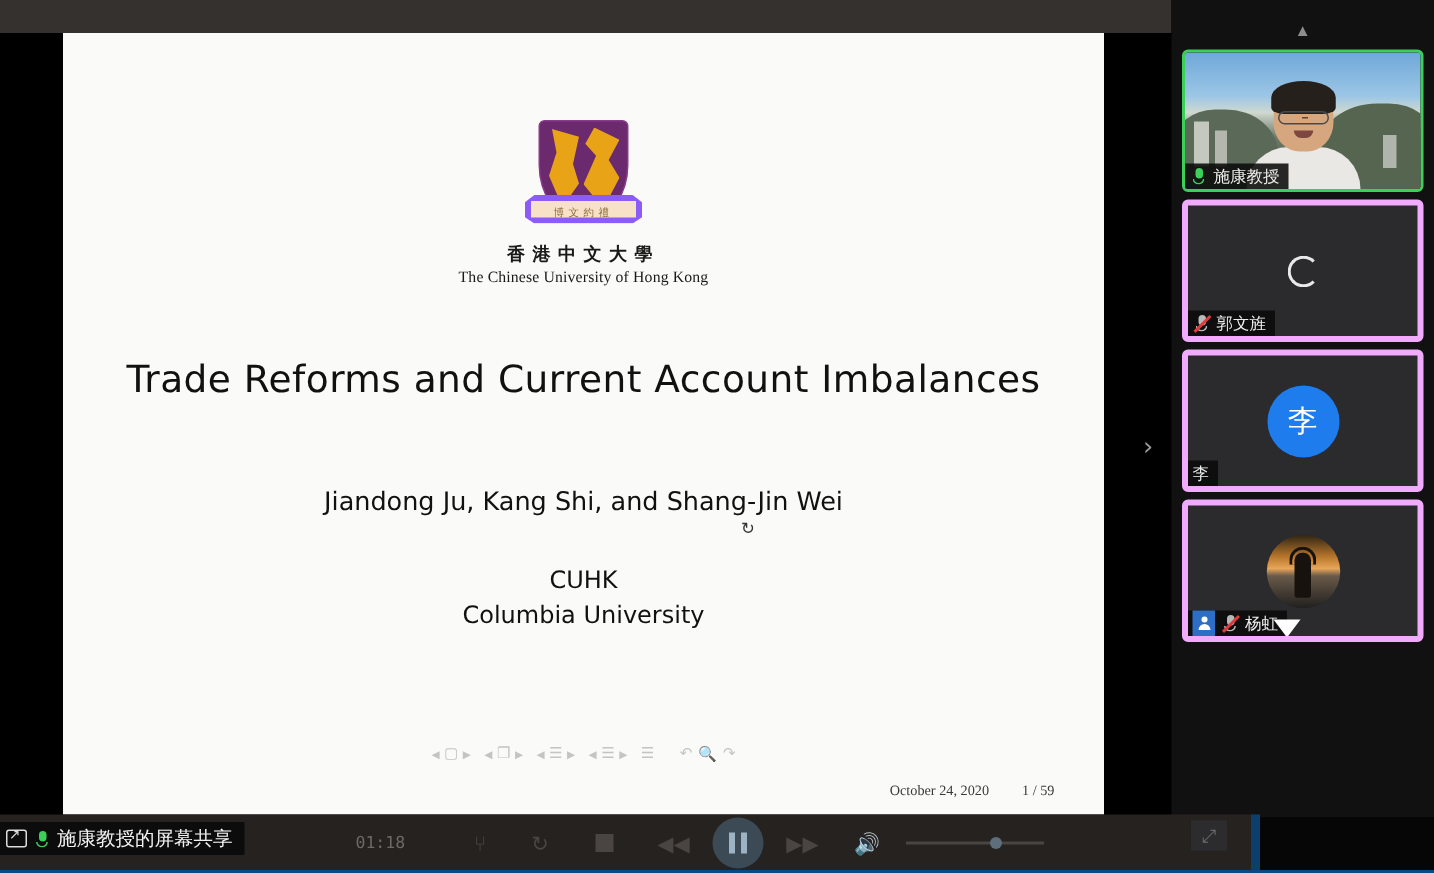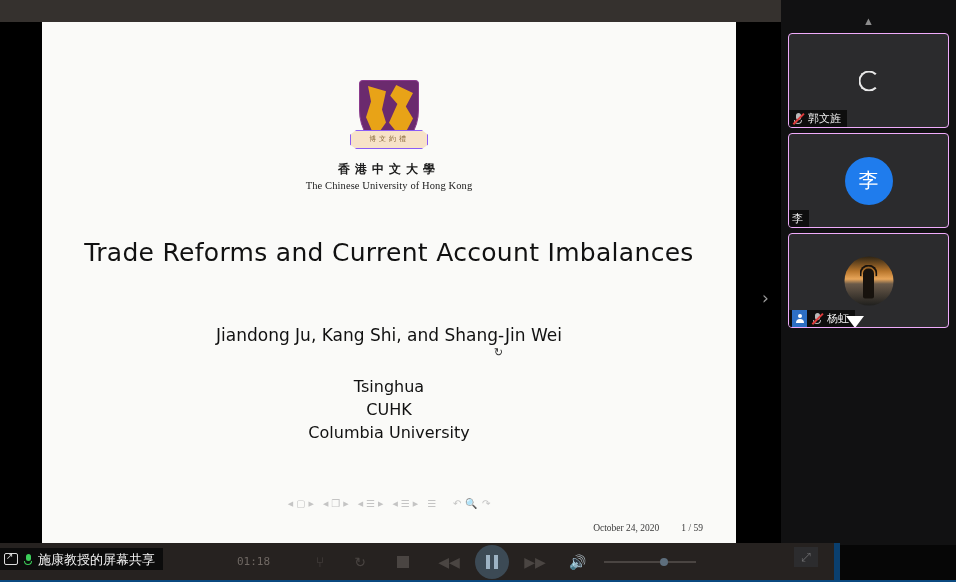--- a/index.html
+++ b/index.html
@@ -46,21 +46,21 @@
     background: #e8a317;
     clip-path: polygon(10% 0%, 100% 10%, 80% 45%, 100% 70%, 45% 100%, 0% 60%, 25% 30%);
   }
   .shield::after {
     content: ""; position: absolute; right: 5px; top: 4px; width: 24px; height: 54px;
     background: #e8a317;
     clip-path: polygon(30% 0%, 100% 15%, 70% 40%, 100% 62%, 55% 100%, 0% 70%, 35% 35%, 5% 20%);
   }
   .banner {
     position: absolute; left: -9px; top: 50px; width: 78px; height: 19px;
-    background: #f7e2c8; border: 1px solid #8b5cf6;
+    background: #f7e2c8; border: 4px solid #8b5cf6;
     border-radius: 3px;
     clip-path: polygon(0% 25%, 8% 0%, 92% 0%, 100% 25%, 100% 78%, 92% 100%, 8% 100%, 0% 78%);
   }
   .banner-chars {
     position: absolute; left: 0; top: 3px; width: 100%;
     text-align: center; font-size: 7px; color: #8a6a3a;
     letter-spacing: 3px; font-family: "DejaVu Sans", sans-serif;
   }
   .cn-name {
     margin-top: 6px; font-size: 12px; color: #1a1a1a;
@@ -125,21 +125,21 @@
     position: absolute; left: 781px; top: 0; width: 175px; height: 545px;
     background: #111112;
   }
   .scroll-up {
     position: absolute; left: 0; right: 0; top: 16px;
     text-align: center; font-size: 11px; color: #8d8d8d; line-height: 1;
   }
   .tiles { position: absolute; left: 7px; top: 33px; width: 161px; }
   .tile {
     position: relative; width: 161px; height: 95px;
-    background: #2b2b2d; border: 1px solid #f0abfc;
+    background: #2b2b2d; border: 4px solid #f0abfc;
     border-radius: 4px; margin-bottom: 5px; overflow: hidden;
   }
   .tile.speaking { border: 2px solid #3ccf5a; }
 
   
   .vid-bg {
     position: absolute; inset: 0;
     background:
       linear-gradient(to bottom, #6fa8d8 0%, #9cc6e6 32%, #cfd9cf 44%, #6e7a68 62%, #3c4a42 100%);
   }
@@ -392,21 +392,20 @@
         <div class="en-name">The Chinese University of Hong Kong</div>
       </div>
 
       <div class="slide-title">Trade Reforms and Current Account Imbalances</div>
 
       <div class="slide-authors">Jiandong Ju, Kang Shi, and Shang-Jin Wei</div>
 
       <div class="hand-cursor">↻</div>
 
       <div class="slide-affils">
-        <div>Tsinghua</div>
         <div>CUHK</div>
         <div>Columbia University</div>
       </div>
 
       <div class="beamer-nav">
         <div class="nav-group">
           <span class="nav-arrow">◀</span>
           <span class="nav-sym">▢</span>
           <span class="nav-arrow">▶</span>
         </div>
@@ -440,20 +439,43 @@
     </div>
 
     <div class="collapse-chevron">›</div>
   </div>
 
   <div class="rail">
     <div class="scroll-up">▲</div>
 
     <div class="tiles">
 
+      <div class="tile speaking">
+        <div class="vid-bg">
+          <div class="vid-hill-l"></div>
+          <div class="vid-hill-r"></div>
+          <div class="vid-bldg"></div>
+          <div class="vid-bldg2"></div>
+          <div class="vid-bldg3"></div>
+          <div class="vid-person">
+            <div class="vid-body"></div>
+            <div class="vid-head"></div>
+            <div class="vid-hair"></div>
+            <div class="vid-glass"></div>
+            <div class="vid-mouth"></div>
+          </div>
+        </div>
+        <div class="tile-label">
+          <span class="mic on">
+            <span class="cap"></span>
+              <span class="base"></span>
+          </span>
+          <span class="tile-name">施康教授</span>
+        </div>
+      </div>
 
       <div class="tile">
         <div class="spinner"></div>
         <div class="tile-label">
           <span class="mic off">
             <span class="cap"></span>
               <span class="base"></span>
           </span>
           <span class="tile-name">郭文旌</span>
         </div>

